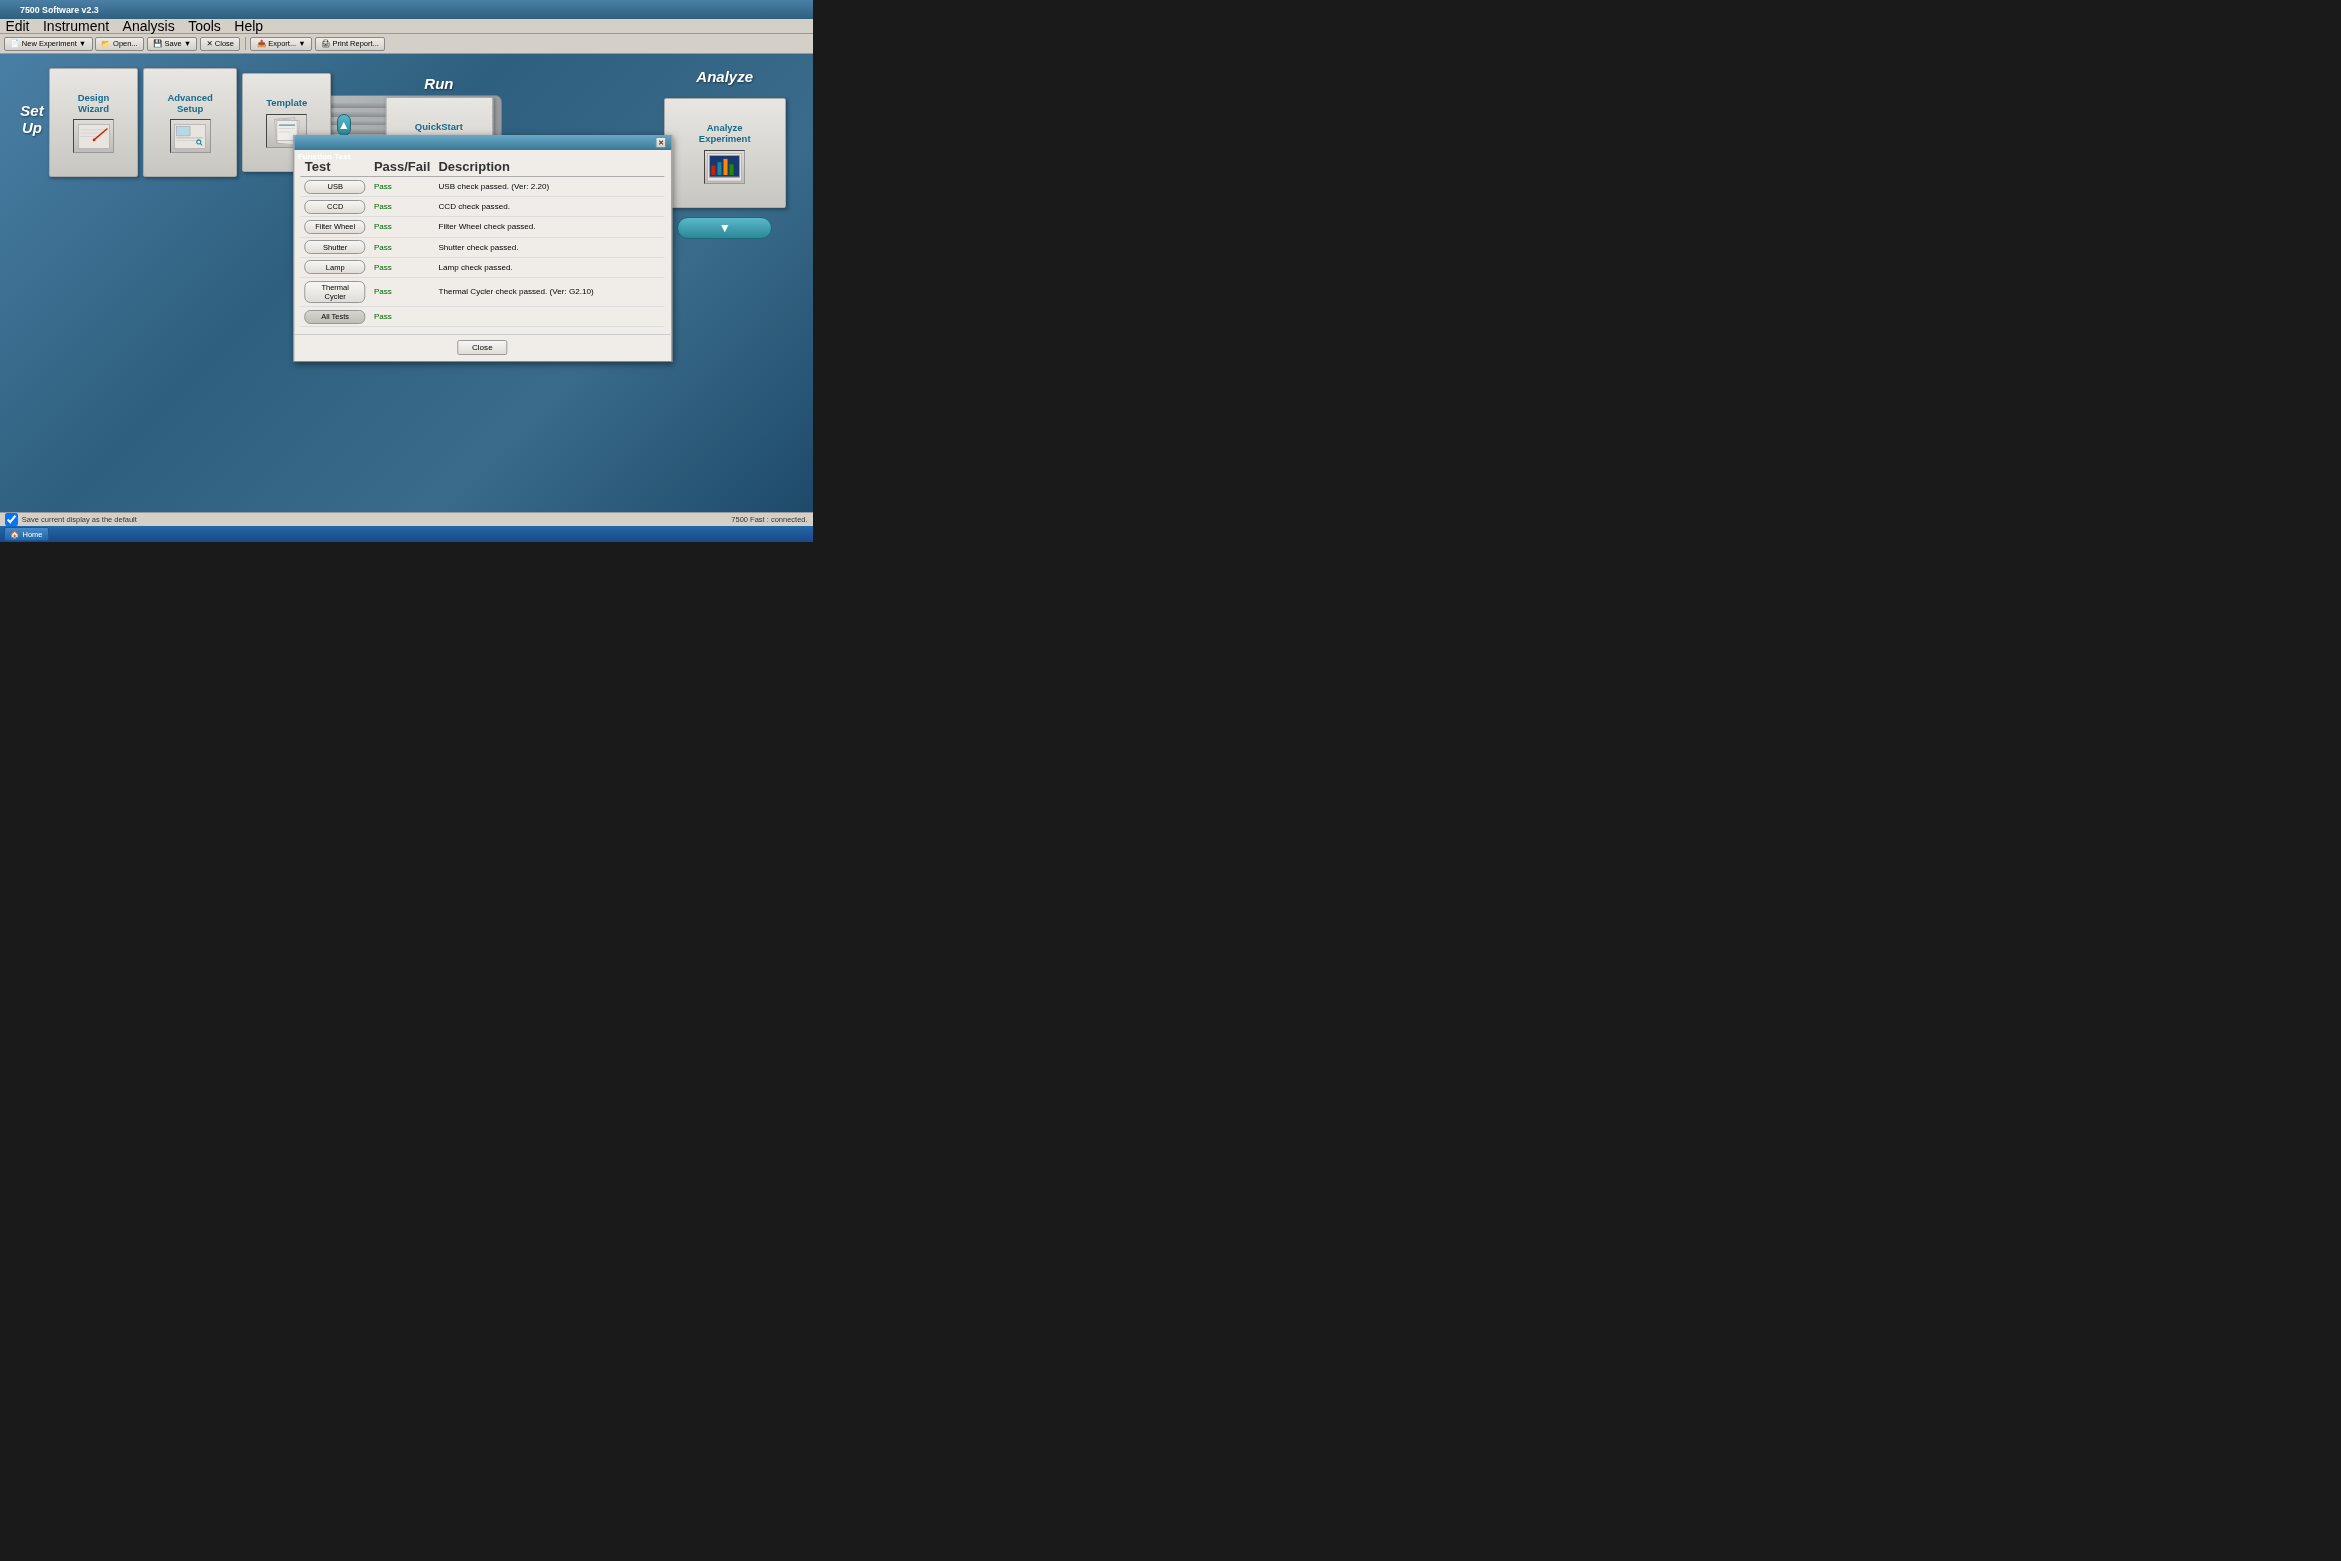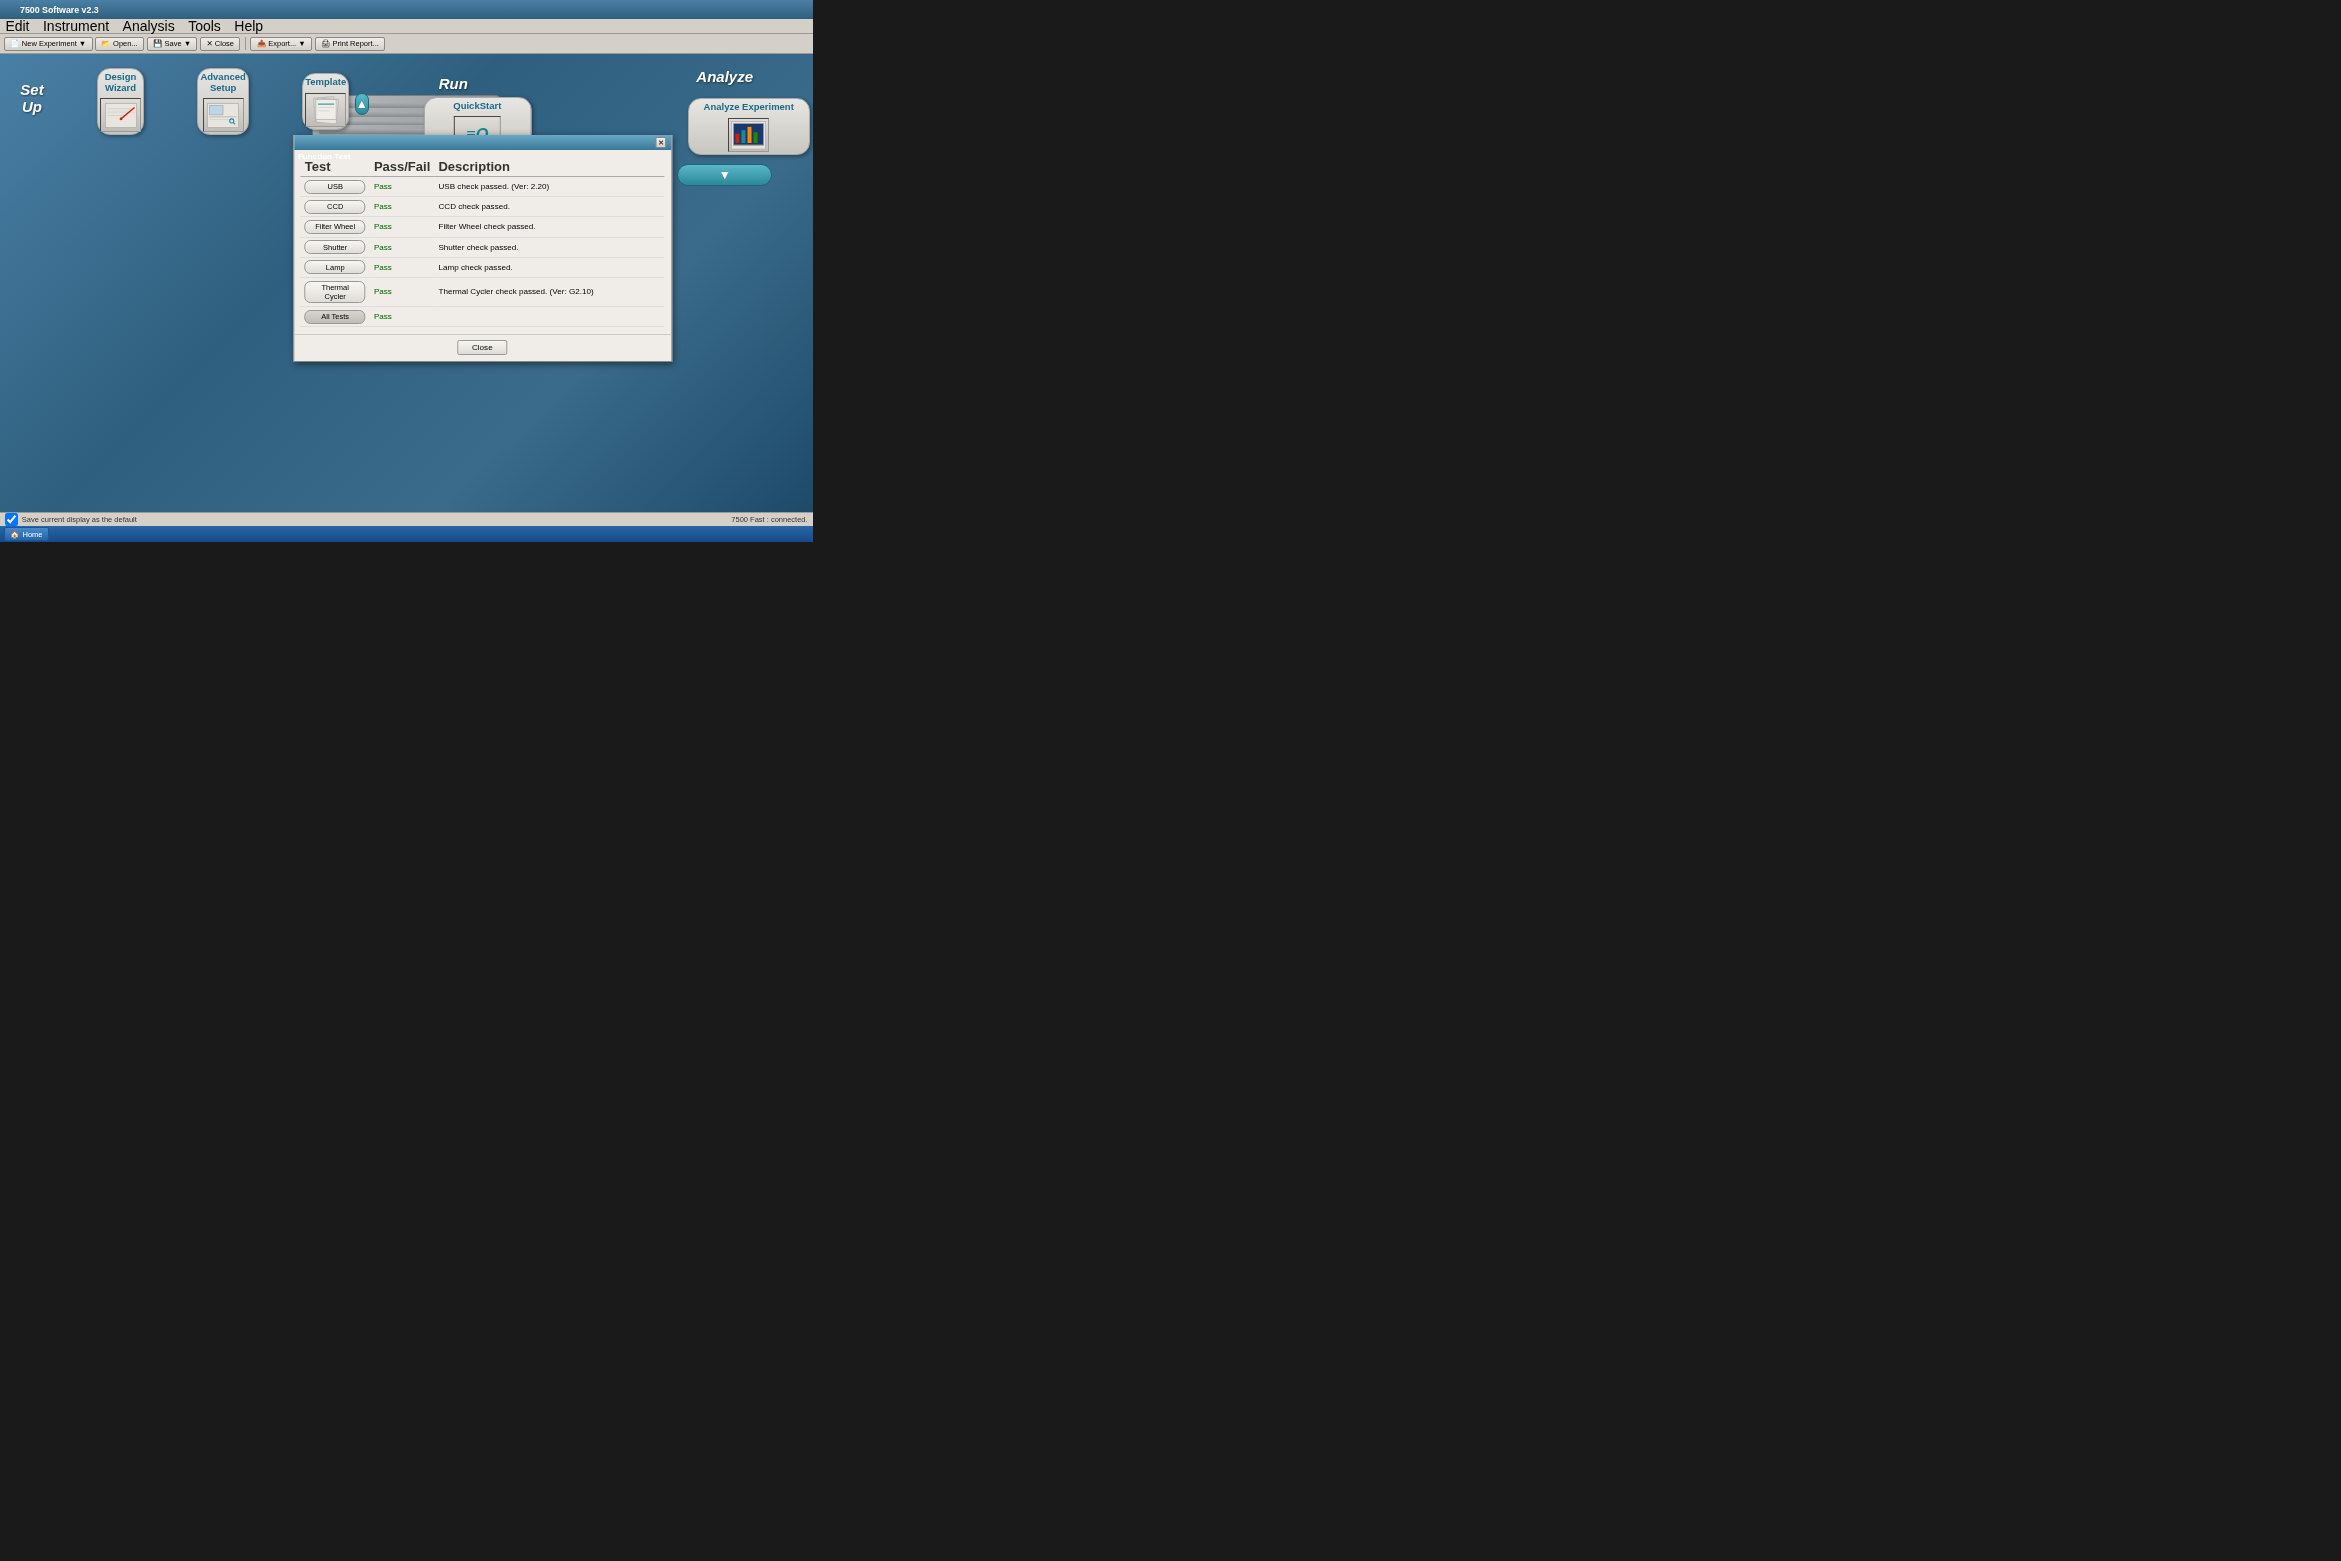--- a/index.html
+++ b/index.html
@@ -94,29 +94,28 @@
       display: flex;
       flex-direction: row;
       align-items: center;
       gap: 5.4px;
     }
 
     
     .nav-card {
       background: linear-gradient(to bottom, #e8e6e2, #c8c6c0);
       border: 0.7px solid #aaa;
-      border-radius: 13px;
+      border-radius: 2px;
       width: 122px;
-      padding: 2px;
+      padding: 23px;
       display: flex;
       flex-direction: column;
       align-items: center;
       cursor: pointer;
       box-shadow: 1.4px 1.4px 3.4px rgba(0,0,0,0.3);
-      margin-left: 48px;
     }
     .nav-card-title {
       color: #1a6a8a;
       font-size: 9.5px;
       font-weight: bold;
       margin-bottom: 5.4px;
       text-align: center;
     }
     .nav-card-icon {
       width: 41px;

